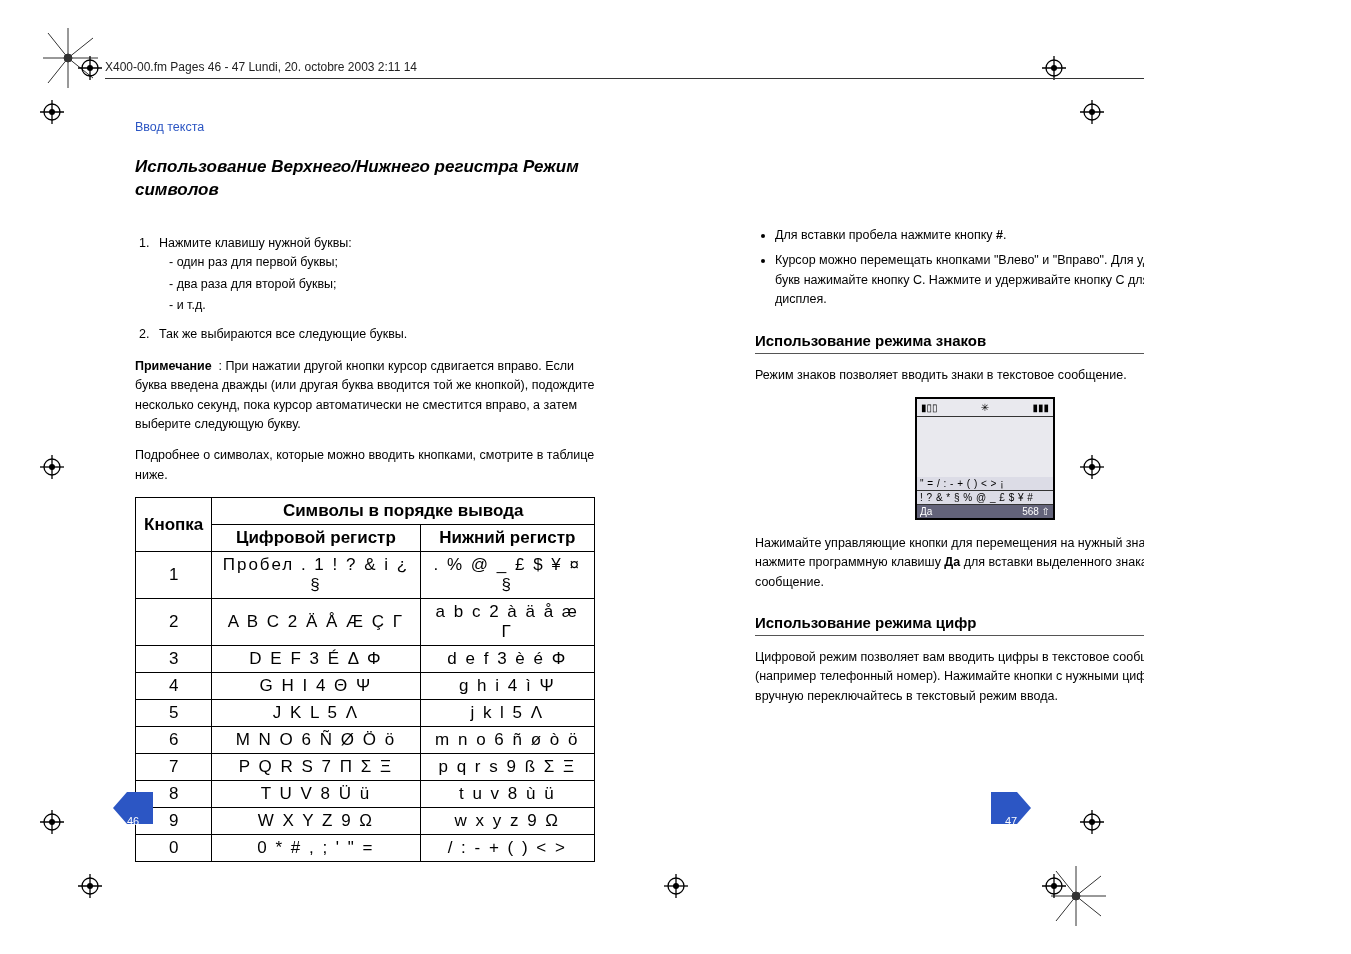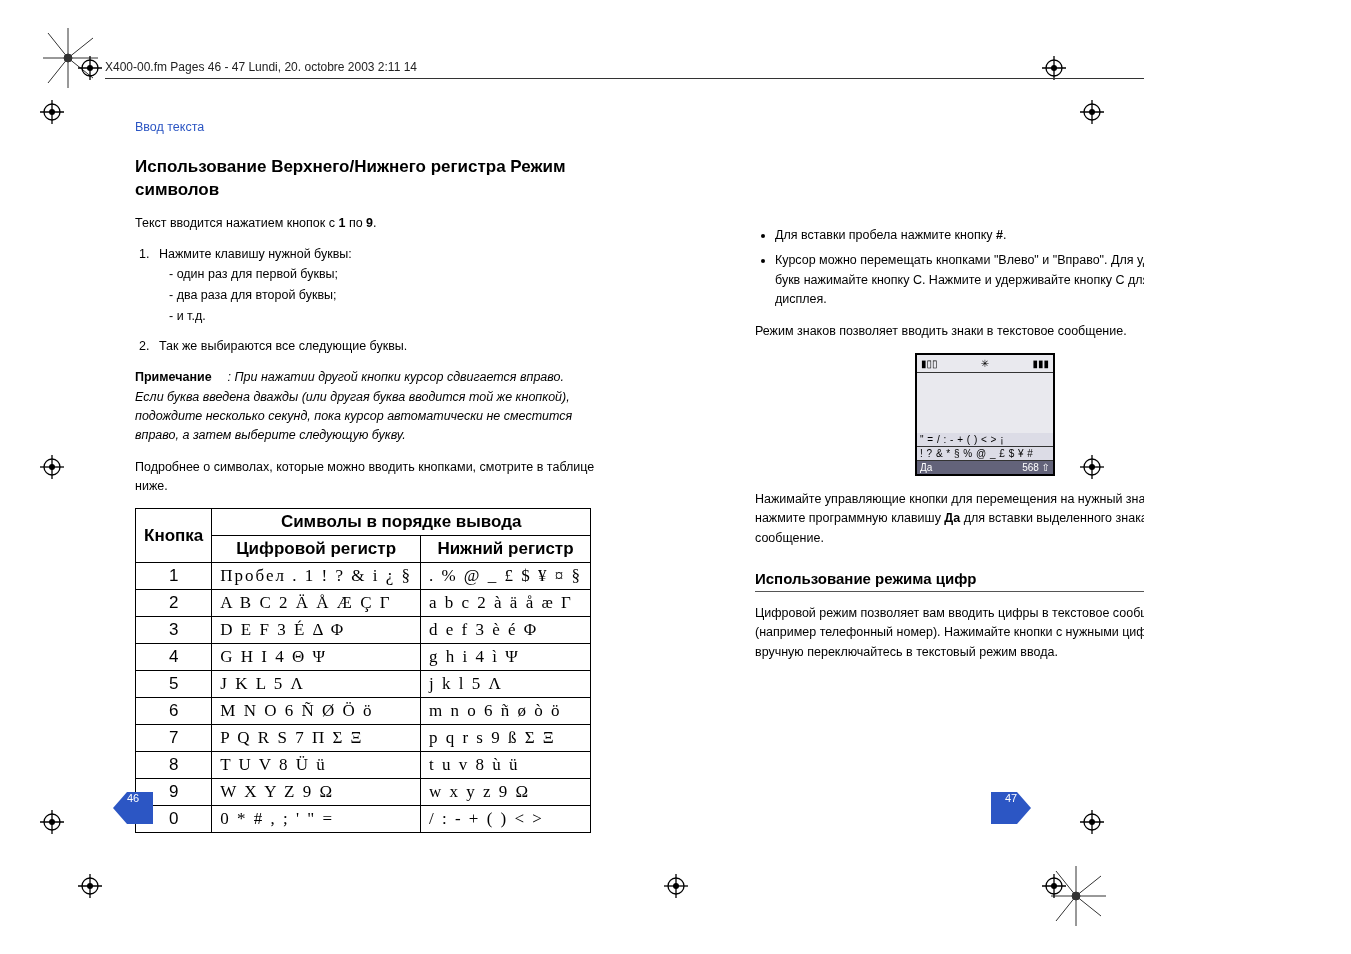--- a/index.html
+++ b/index.html
@@ -9,48 +9,48 @@
   .corner-burst svg { width: 100%; height: 100%; }
   .reg-mark { position: absolute; width: 24px; height: 24px; }
   .reg-mark svg { width: 100%; height: 100%; }
   .fm-line { position: absolute; left: 105px; top: 60px; font-size: 12px; color: #222; }
   .fm-rule { position: absolute; left: 105px; top: 78px; width: 1140px; border-top: 1px solid #333; }
   .spread { position: absolute; left: 55px; top: 100px; width: 1240px; height: 724px; display: flex; }
   .leaf { width: 620px; height: 724px; padding: 20px 80px 20px 80px; position: relative; }
   .leaf.right { padding: 20px 80px 20px 80px; }
   .running { color: #2b55c3; font-size: 12.5px; font-weight: normal; margin-bottom: 22px; }
   .leaf.right .running { text-align: right; margin-right: 0; }
-  h2.section { font-size: 17px; font-weight: bold; margin-bottom: 12px; line-height: 1.35; }
+  h2.section { font-size: 17px; font-weight: bold; margin-bottom: 32px; line-height: 1.35; font-style: italic; }
   h3.section { font-size: 15px; font-weight: bold; margin-top: 22px; margin-bottom: 12px; border-bottom: 1px solid #555; padding-bottom: 4px; }
   p.body { font-size: 12.5px; line-height: 1.55; margin-bottom: 12px; }
   ol.steps { font-size: 12.5px; line-height: 1.55; margin-left: 18px; margin-bottom: 12px; }
   ol.steps > li { margin-bottom: 10px; padding-left: 6px; }
   .sub { margin-left: 10px; }
   .sub div { margin-bottom: 2px; }
   .note { font-size: 12.5px; line-height: 1.55; margin-bottom: 12px; }
   .note .label { font-weight: bold; }
   .note .cont { display: block; margin-left: 90px; }
   ul.bullets { font-size: 12.5px; line-height: 1.55; list-style: disc; margin-left: 20px; margin-bottom: 12px; }
   ul.bullets li { margin-bottom: 6px; }
   table.chars { border-collapse: collapse; font-size: 17px; margin-top: 6px; }
   table.chars th, table.chars td { border: 1px solid #000; padding: 3px 8px; text-align: center; }
   table.chars th.head { font-weight: bold; }
   table.chars td.key { font-weight: normal; text-align: center; width: 42px; }
-  table.chars td.sym { font-family: Liberation Serif, serif; min-width: 120px; letter-spacing: 2px; text-align: left; padding-left: 8px; }
+  table.chars td.sym { font-family: Liberation Sans, sans-serif; min-width: 120px; letter-spacing: 2px; text-align: center; padding-left: 8px; }
   .screen-fig { margin: 6px auto 14px auto; width: 140px; }
   .screen-fig .box { border: 2px solid #000; background: #e9e9ee; }
   .screen-fig .status { height: 18px; border-bottom: 1px solid #333; display:flex; align-items:center; justify-content:space-between; padding:0 4px; font-size:10px; }
   .screen-fig .blank { height: 60px; }
   .screen-fig .symline { font-size: 10px; padding: 1px 3px; letter-spacing: .5px; background:#dcdce6; border-bottom:1px solid #333; }
   .screen-fig .soft { background:#63637a; color:#fff; font-size:10px; padding:1px 3px; display:flex; justify-content:space-between; }
   .pagenum { position: absolute; bottom: 12px; width: 40px; height: 32px; }
   .pagenum.left { left: 55px; }
   .pagenum.right { right: 55px; }
   .pagenum svg { position: absolute; top:0; left:0; }
-  .pagenum span { position: absolute; top: 0; width: 100%; text-align: center; color: #fff; font-size: 11px; }
+  .pagenum span { position: absolute; top: 23px; width: 100%; text-align: center; color: #fff; font-size: 11px; }
   .hash-icon { font-weight:bold; }
 </style>
 </head>
 <body>
 <div class="page">
 
 <div class="corner-burst" style="left:38px; top:28px;">
   <svg viewBox="0 0 60 60">
         <g stroke="#333" stroke-width="1">
           <circle cx="30" cy="30" r="4" fill="#333"></circle>
@@ -151,36 +151,33 @@
       </svg></div>
 
 <div class="fm-line">X400-00.fm  Pages 46 - 47  Lundi, 20. octobre 2003  2:11 14</div>
 <div class="fm-rule"></div>
 
 <div class="spread">
 
   <div class="leaf">
     <div class="running">Ввод текста</div>
     <h2 class="section">Использование Верхнего/Нижнего регистра Режим символов</h2>
-    <p class="body">
-      <span>Текст вводится нажатием кнопок с </span><b>1</b><span> по </span><b>9</b><span>.</span>
-    </p>
     <ol class="steps">
       <li>
         <span>Нажмите клавишу нужной буквы:</span>
         <div class="sub">
           <div>- один раз для первой буквы;</div>
           <div>- два раза для второй буквы;</div>
           <div>- и т.д.</div>
         </div>
       </li>
       <li>Так же выбираются все следующие буквы.</li>
     </ol>
     <p class="note">
-      <span class="label">Примечание</span><span><span class="cont" style="display:inline; margin-left:16px;font-style:italic;">: При нажатии другой кнопки курсор сдвигается вправо. Если буква введена дважды (или другая буква вводится той же кнопкой), подождите несколько секунд, пока курсор автоматически не сместится вправо, а затем выберите следующую букву.</span></span>
+      <span class="label">Примечание</span><span><span class="cont" style="display:inline; margin-left:7px;">: При нажатии другой кнопки курсор сдвигается вправо. Если буква введена дважды (или другая буква вводится той же кнопкой), подождите несколько секунд, пока курсор автоматически не сместится вправо, а затем выберите следующую букву.</span></span>
     </p>
     <p class="body">Подробнее о символах, которые можно вводить кнопками, смотрите в таблице ниже.</p>
 
     <table class="chars">
       <thead>
         <tr>
           <th class="head" rowspan="2">Кнопка</th>
           <th class="head" colspan="2">Символы в порядке вывода</th>
         </tr>
         <tr>
@@ -244,20 +241,21 @@
   </div>
 
   <div class="leaf right">
     <div class="running">Ввод текста</div>
     <div style="height:70px;"></div>
     <ul class="bullets">
       <li><span>Для вставки пробела нажмите кнопку </span><span class="hash-icon">#</span><span>.</span></li>
       <li>Курсор можно перемещать кнопками "Влево" и "Вправо". Для удаления букв нажимайте кнопку C. Нажмите и удерживайте кнопку C для очистки дисплея.</li>
     </ul>
 
+    <h3 class="section">Использование режима знаков</h3>
     <p class="body">Режим знаков позволяет вводить знаки в текстовое сообщение.</p>
 
     <div class="screen-fig">
       <div class="box">
         <div class="status">
           <span>▮▯▯</span>
           <span>✳</span>
           <span>▮▮▮</span>
         </div>
         <div class="blank"></div>

